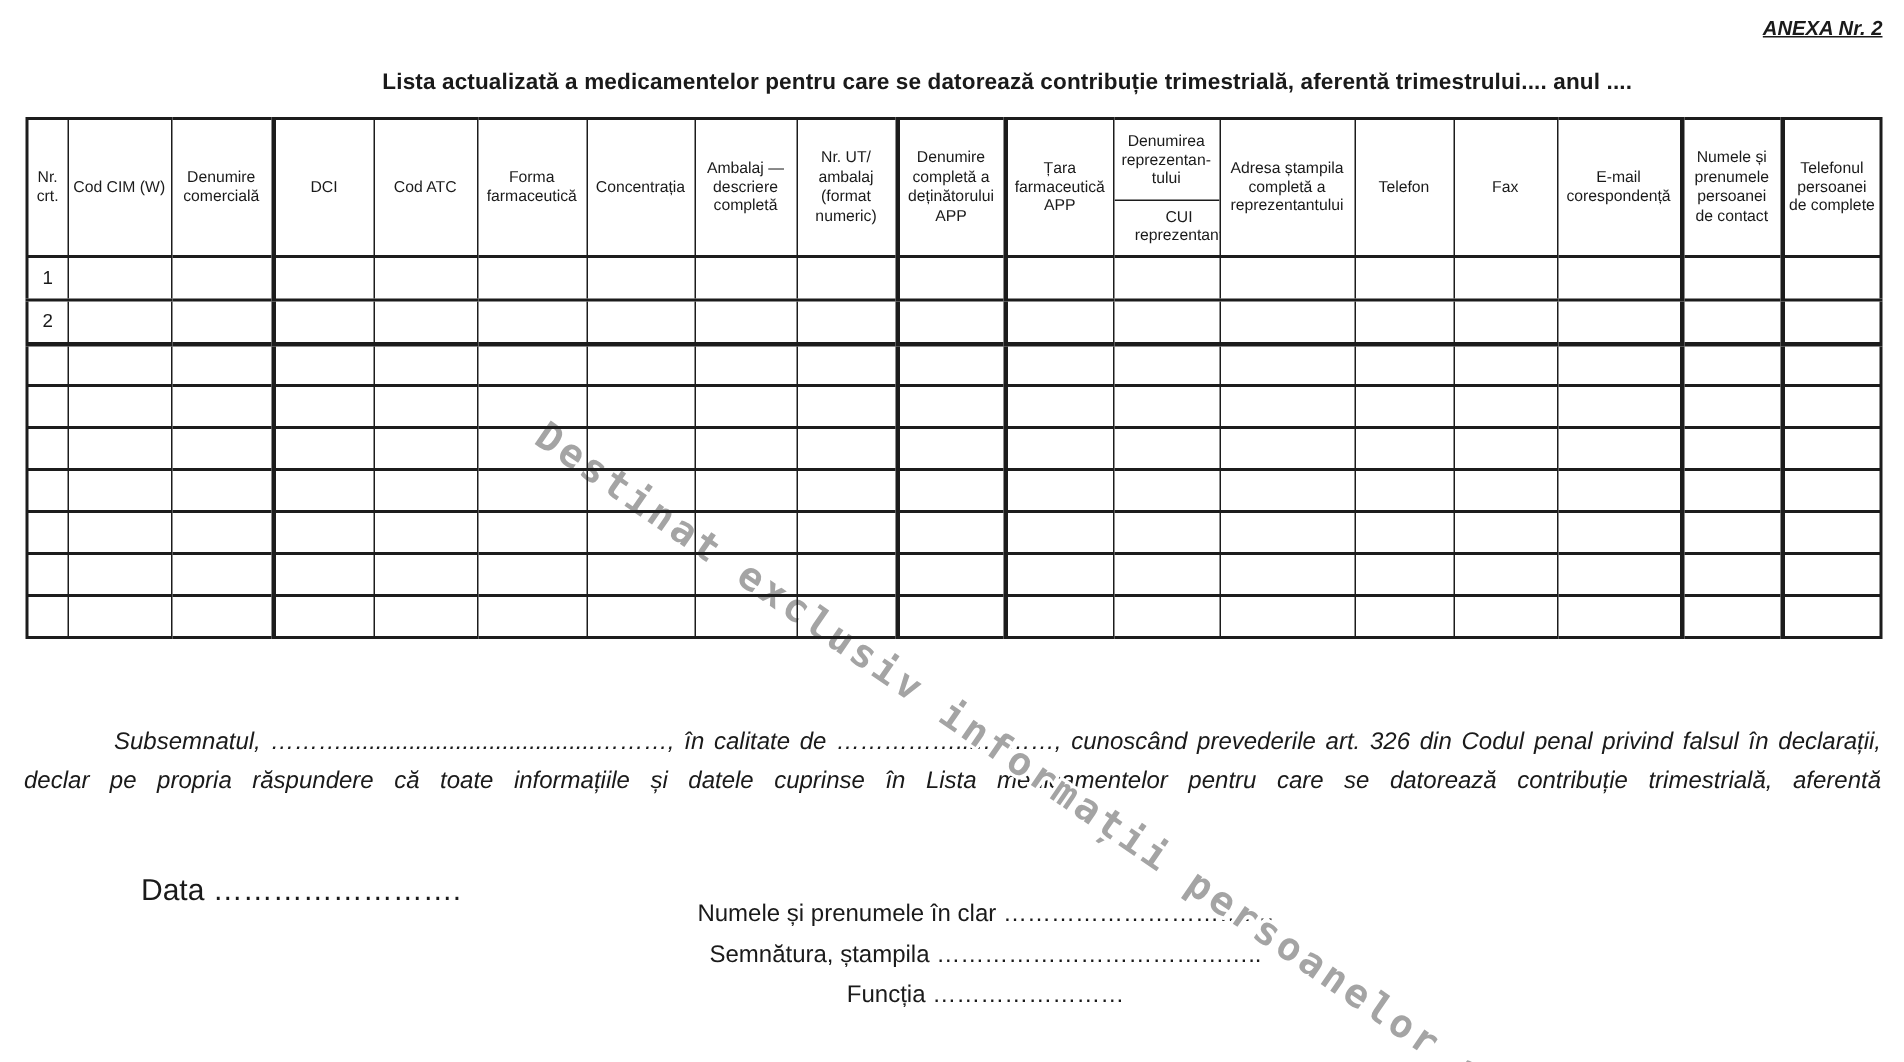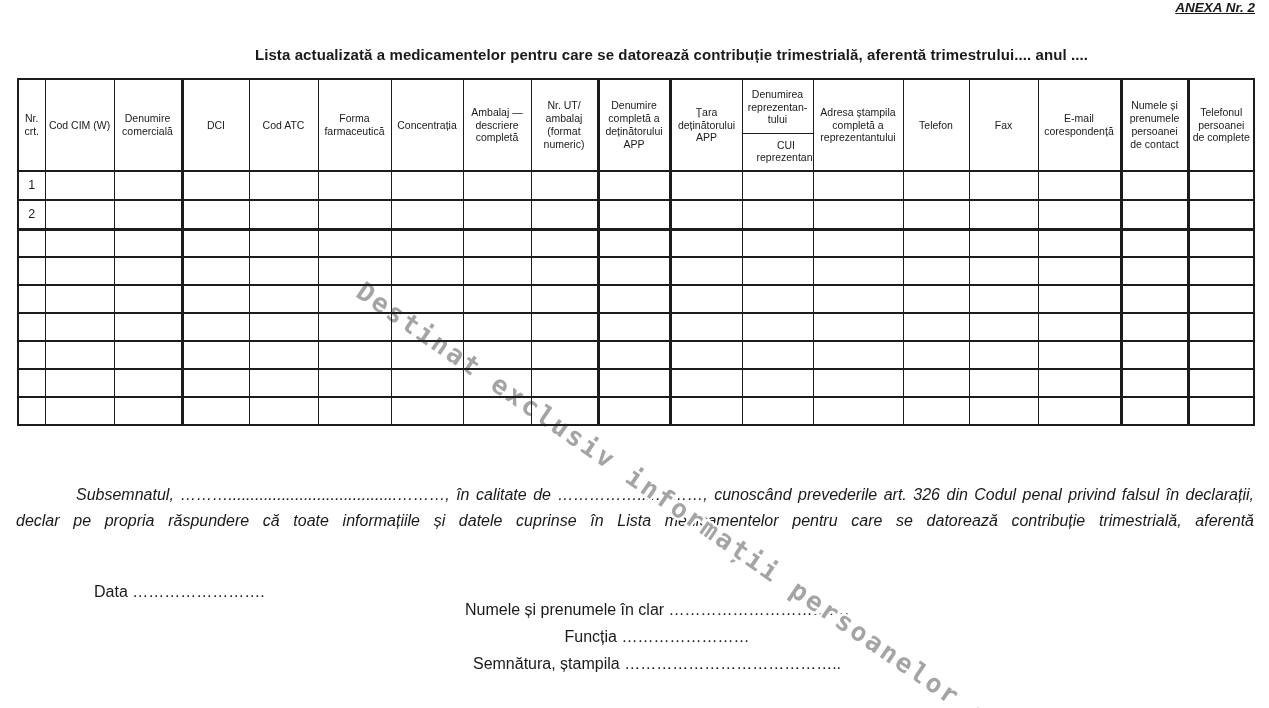--- a/index.html
+++ b/index.html
@@ -7,21 +7,21 @@
     width: 1269px; height: 708px;
     background: #ffffff;
     position: relative;
     overflow: hidden;
     font-family: "Liberation Sans", sans-serif;
     color: #1a1a1a;
   }
 
   
   .anexa {
-    position: absolute; top: 0; right: 14px;
+    position: absolute; top: 11px; right: 14px;
     font-size: 13.5px; font-weight: bold; font-style: italic;
     text-decoration: underline;
     z-index: 3;
   }
   .doc-title {
     position: absolute; top: 46px; left: 0; width: 100%;
     text-align: center; font-size: 15px; font-weight: bold;
     letter-spacing: 0.1px;
     z-index: 3;
     padding-left: 37px;
@@ -86,21 +86,21 @@
     font-size: 16px; line-height: 26px;
     z-index: 1;
   }
   .decl-line { white-space: nowrap; font-style: italic; }
   .decl-just { text-align: justify; text-align-last: justify; white-space: normal; }
   .decl-first { text-indent: 60px; }
 
   
   .data-line {
     position: absolute; left: 94px; top: 583px;
-    font-size: 16px; z-index: 1;
+    font-size: 20px; z-index: 1;
   }
   .sign-block {
     position: absolute; left: 357px; top: 601px; width: 600px;
     text-align: center; font-size: 16px; z-index: 1;
   }
   .sign-block div { margin-bottom: 9px; }
 </style>
 </head>
 <body>
 
@@ -136,21 +136,21 @@
       <th>Nr. crt.</th>
       <th>Cod CIM (W)</th>
       <th>Denumire comercială</th>
       <th class="thickL">DCI</th>
       <th>Cod ATC</th>
       <th>Forma farmaceutică</th>
       <th>Concentrația</th>
       <th>Ambalaj — descriere completă</th>
       <th>Nr. UT/ ambalaj (format numeric)</th>
       <th class="thickL">Denumire completă a deținătorului APP</th>
-      <th class="thickL">Țara deținătorului APP</th>
+      <th class="thickL">Țara farmaceutică APP</th>
       <th class="split">
         <div class="split-wrap">
           <div class="split-top">Denumirea reprezentan­tului</div>
           <div class="split-bottom">CUI reprezentant</div>
         </div>
       </th>
       <th>Adresa ștampila completă a reprezentantului</th>
       <th>Telefon</th>
       <th>Fax</th>
       <th>E-mail corespondență</th>
@@ -343,15 +343,15 @@
 </table>
 
 <div class="declaration">
   <div class="decl-line decl-just decl-first">Subsemnatul, ………......................................………, în calitate de ……………....………, cunoscând prevederile art. 326 din Codul penal privind falsul în declarații,</div>
   <div class="decl-line decl-just">declar pe propria răspundere că toate informațiile și datele cuprinse în Lista medicamentelor pentru care se datorează contribuție trimestrială, aferentă</div>
 </div>
 
 <div class="data-line">Data …………………….</div>
 <div class="sign-block">
   <div>Numele și prenumele în clar …………………………….</div>
+  <div>Semnătura, ștampila …………………………………..</div>
   <div>Funcția ……………………</div>
-  <div>Semnătura, ștampila …………………………………..</div>
 </div>
 
 </body></html>

